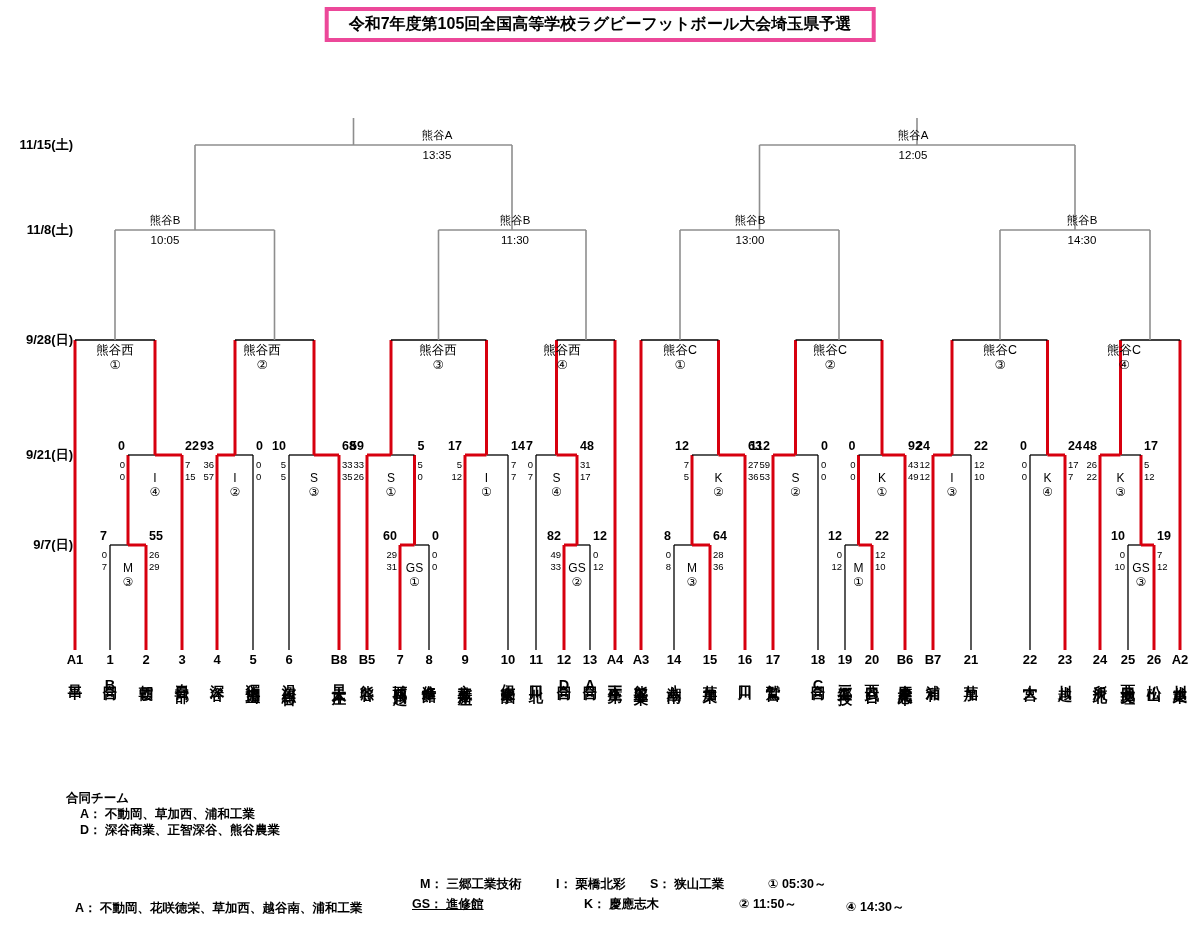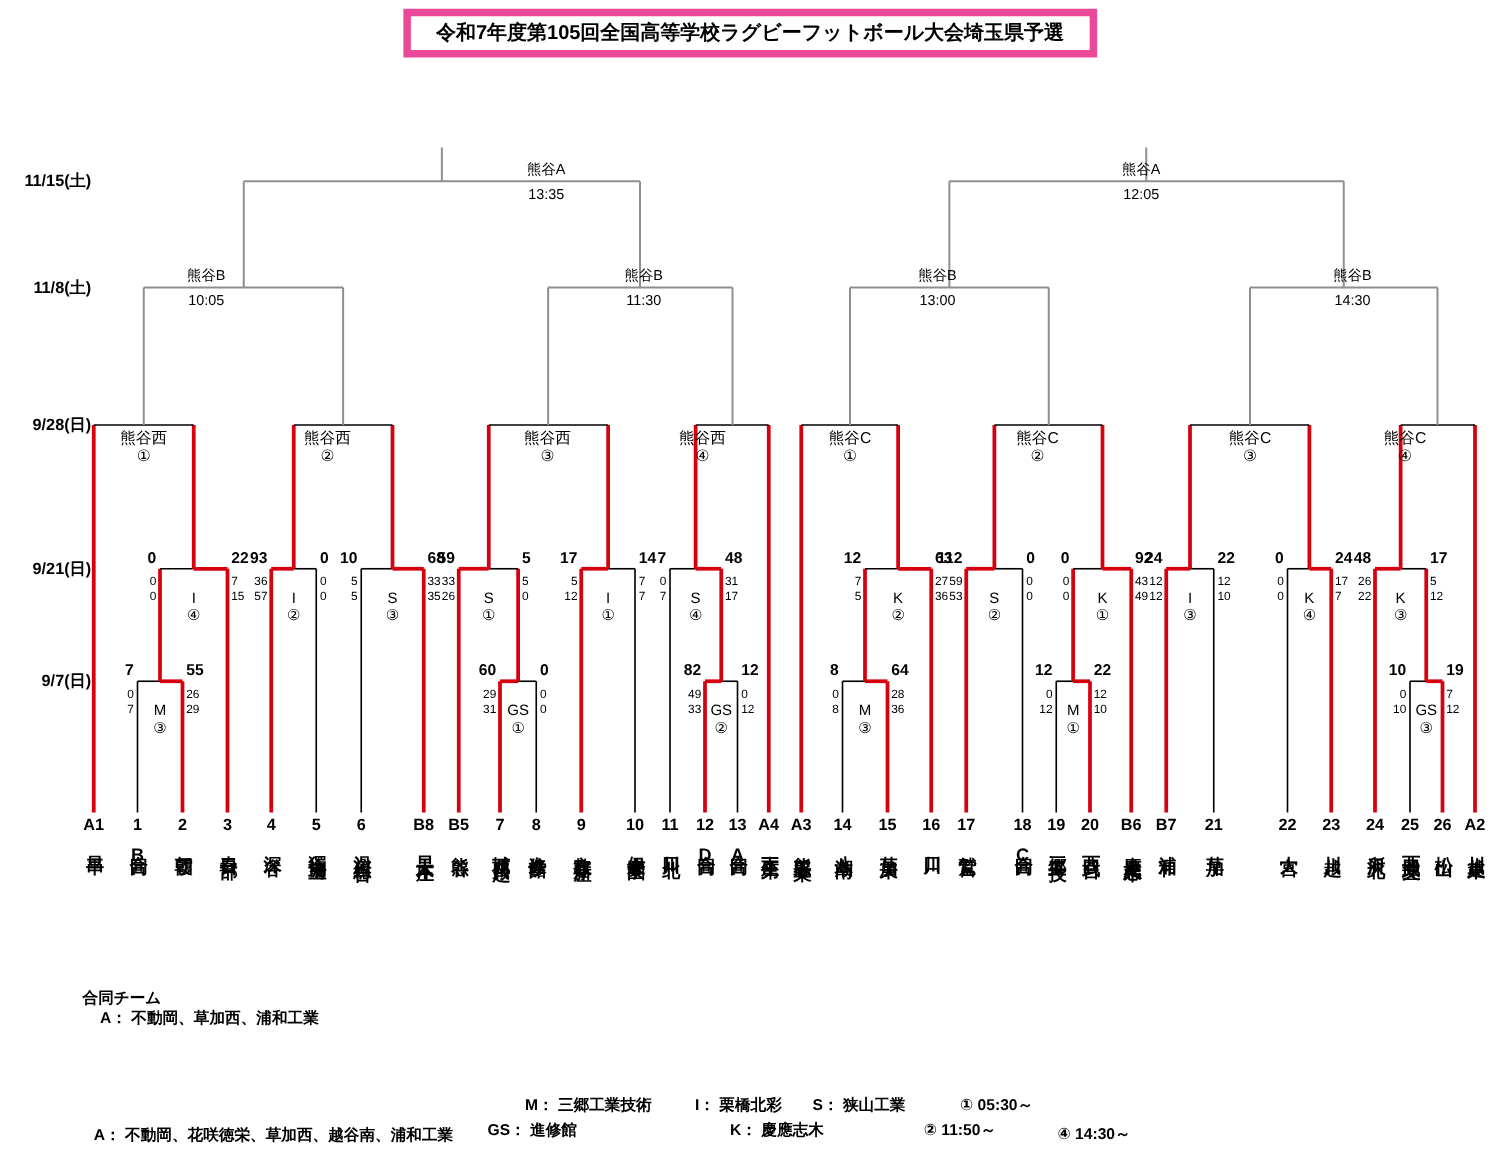--- a/index.html
+++ b/index.html
@@ -1,21 +1,21 @@
 <!DOCTYPE html>
 <html><head>
 <meta charset="utf-8">
 <style>
   *{margin:0;padding:0;box-sizing:border-box}
   html,body{background:#fff}
   body{font-family:"Liberation Sans","DejaVu Sans",sans-serif;color:#000}
   #stage{position:relative;width:1200px;height:929px;background:#fff;overflow:hidden}
   #bracket-svg{position:absolute;left:0;top:0;display:block}
   #bracket-svg text{font-family:"Liberation Sans","DejaVu Sans",sans-serif;fill:#000}
-  .title-box{position:absolute;top:7px;left:50%;transform:translateX(-50%);border:6px solid #ec4899;background:#fff;
+  .title-box{position:absolute;top:7px;left:50%;transform:translateX(-50%);border:4px solid #ec4899;background:#fff;
              padding:3px 20px;font-size:16px;font-weight:bold;white-space:nowrap;z-index:5}
   .team-name{position:absolute;top:673px;width:18px;margin-left:-9px;writing-mode:vertical-rl;text-orientation:upright;
              font-size:14.5px;font-weight:bold;letter-spacing:2px;white-space:nowrap}
   .legend-joint{position:absolute;left:66px;top:791px;font-size:12.5px;font-weight:bold;line-height:15.8px}
   .legend-joint .lg-line{padding-left:14px}
   .lb-item{position:absolute;font-size:12.5px;font-weight:bold;white-space:nowrap}
 </style>
 </head>
 <body>
 
@@ -346,20 +346,21 @@
       <text x="73" y="149" text-anchor="end" font-size="13" font-weight="bold">11/15(土)</text>
       <text x="73" y="234" text-anchor="end" font-size="13" font-weight="bold">11/8(土)</text>
       <text x="73" y="344" text-anchor="end" font-size="13" font-weight="bold">9/28(日)</text>
       <text x="73" y="459" text-anchor="end" font-size="13" font-weight="bold">9/21(日)</text>
       <text x="73" y="549" text-anchor="end" font-size="13" font-weight="bold">9/7(日)</text>
     </svg>
   <div class="title-box">令和7年度第105回全国高等学校ラグビーフットボール大会埼玉県予選</div>
   <div class="legend-joint">
     <div>合同チーム</div>
     <div class="lg-line">A： 不動岡、草加西、浦和工業</div>
+    <div class="lg-line">D： 深谷商業、正智深谷、熊谷農業</div>
   </div>
 <div class="team-name" style="left: 75px;">昌平</div>
     <div class="team-name" style="left: 110px;">合同B</div>
     <div class="team-name" style="left: 146px;">朝霞</div>
     <div class="team-name" style="left: 182px;">春日部</div>
     <div class="team-name" style="left: 217px;">深谷</div>
     <div class="team-name" style="left: 253px;">獨協埼玉</div>
     <div class="team-name" style="left: 289px;">滑川総合</div>
     <div class="team-name" style="left: 339px;">早大本庄</div>
     <div class="team-name" style="left: 367px;">熊谷</div>
@@ -383,21 +384,21 @@
     <div class="team-name" style="left: 933px;">浦和</div>
     <div class="team-name" style="left: 971px;">草加</div>
     <div class="team-name" style="left: 1030px;">大宮</div>
     <div class="team-name" style="left: 1065px;">川越</div>
     <div class="team-name" style="left: 1100px;">所沢北</div>
     <div class="team-name" style="left: 1128px;">西武文理</div>
     <div class="team-name" style="left: 1154px;">松山</div>
     <div class="team-name" style="left: 1180px;">川越東</div>
     <div class="lb-item" style="left: 75px; top: 876px; margin-top: 24px;">A： 不動岡、花咲徳栄、草加西、越谷南、浦和工業</div>
     <div class="lb-item" style="left: 420px; top: 876px;">M： 三郷工業技術</div>
-    <div class="lb-item" style="left: 390px; top: 896px;">GS： 進修館</div>
+    <div class="lb-item" style="left: 412px; top: 896px; text-decoration: underline;">GS： 進修館</div>
     <div class="lb-item" style="left: 556px; top: 876px;">I： 栗橋北彩</div>
     <div class="lb-item" style="left: 552px; top: 896px; padding-left: 32px;">K： 慶應志木</div>
     <div class="lb-item" style="left: 650px; top: 876px;">S： 狭山工業</div>
     <div class="lb-item" style="left: 768px; top: 876px;">① 05:30～</div>
     <div class="lb-item" style="left: 739px; top: 896px;">② 11:50～</div>
     <div class="lb-item" style="left: 846px; top: 908px; margin-top: 26px;">③ 13:10～</div>
     <div class="lb-item" style="left: 846px; top: 899px;">④ 14:30～</div>
   </div>
 
 </body></html>

